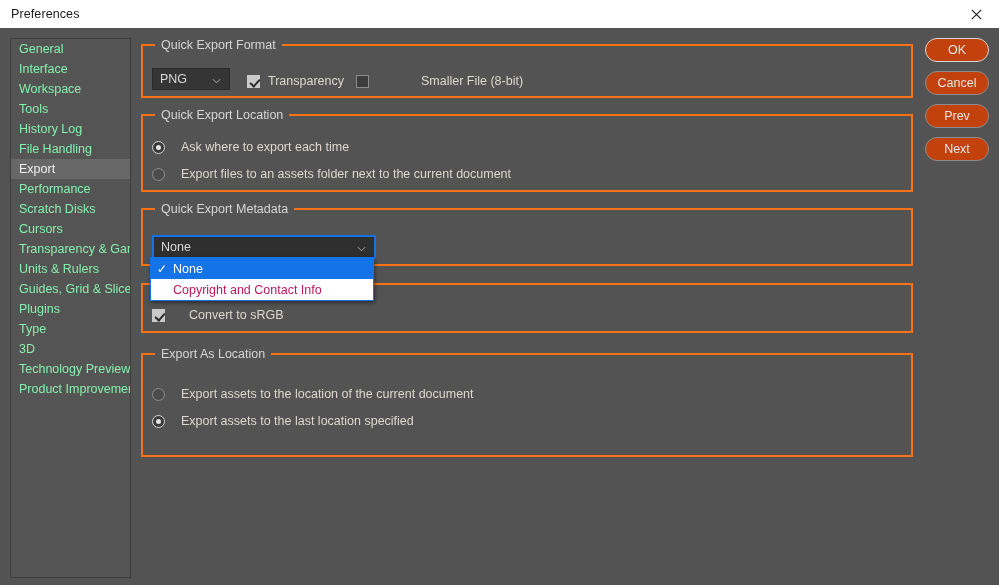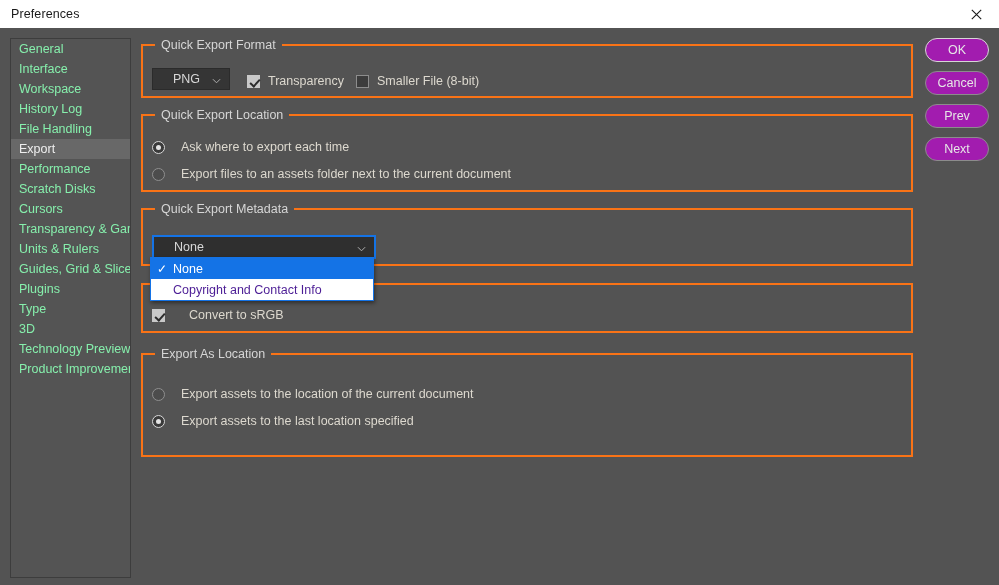--- a/index.html
+++ b/index.html
@@ -96,21 +96,21 @@
   .native-select {
     position: relative;
     background: #353535;
     border: 1px solid #2b2b2b;
     height: 22px;
     display: flex;
     align-items: center;
     color: #d8d8d8;
     font-size: 12.5px;
     cursor: pointer;
-    padding-left: 20px;
+    padding-left: 7px;
   }
   .native-select.focused {
     border: 2px solid #1473e6;
     background: #2f2f2f;
   }
   .native-select .chev {
     position: absolute;
     right: 8px; top: 50%;
     transform: translateY(-50%);
     width: 9px; height: 9px;
@@ -178,21 +178,21 @@
 
   
   #buttons {
     position: absolute;
     left: 925px; top: 10px;
     width: 64px;
   }
   .btn {
     width: 64px; height: 24px;
     border-radius: 12px;
-    background: #a21caf;
+    background: #c2410c;
     border: 1px solid #8c8c8c;
     color: #e6e6e6;
     font-size: 12.5px;
     font-family: "Liberation Sans", sans-serif;
     display: flex; align-items: center; justify-content: center;
     margin-bottom: 9px;
     cursor: pointer;
   }
   .btn.primary {
     border: 1px solid #d6d6d6;
@@ -204,21 +204,21 @@
     z-index: 50;
     background: #ffffff;
     border: 1px solid #1473e6;
     box-shadow: 1px 2px 4px rgba(0,0,0,0.45);
   }
   .dd-item {
     height: 21px;
     display: flex;
     align-items: center;
     font-size: 12.5px;
-    color: #4c1d95;
+    color: #be185d;
     padding-left: 6px;
     white-space: nowrap;
     cursor: pointer;
   }
   .dd-item .tick {
     width: 16px;
     flex: none;
     font-size: 12px;
     line-height: 1;
   }
@@ -238,20 +238,21 @@
     </svg>
   </div>
 </div>
 
 <div id="dialog-body">
 
   <div id="sidebar">
     <div class="side-item"><span>General</span></div>
     <div class="side-item"><span>Interface</span></div>
     <div class="side-item"><span>Workspace</span></div>
+    <div class="side-item"><span>Tools</span></div>
     <div class="side-item"><span>History Log</span></div>
     <div class="side-item"><span>File Handling</span></div>
     <div class="side-item selected"><span>Export</span></div>
     <div class="side-item"><span>Performance</span></div>
     <div class="side-item"><span>Scratch Disks</span></div>
     <div class="side-item"><span>Cursors</span></div>
     <div class="side-item"><span>Transparency &amp; Gamut</span></div>
     <div class="side-item"><span>Units &amp; Rulers</span></div>
     <div class="side-item"><span>Guides, Grid &amp; Slices</span></div>
     <div class="side-item"><span>Plugins</span></div>
@@ -271,21 +272,21 @@
             <path d="M1,3 L5,7 L9,3" stroke="#b0b0b0" stroke-width="1.1" fill="none"></path>
           </svg>
       </span>
     </div>
 
     <div class="ctl-row" style="left:104px; top:28px;">
       <span class="cbox checked"></span>
       <span class="cb-label">Transparency</span>
     </div>
 
-    <div class="ctl-row" style="left:213px; top:28px;">
+    <div class="ctl-row" style="left:213px; top:28px;gap:44px;">
       <span class="cbox"></span>
       <span class="cb-label">Smaller File (8-bit)</span>
     </div>
   </div>
 
   <div class="group" style="left:141px; top:86px; width:772px; height:78px;">
     <span class="group-title">Quick Export Location</span>
 
     <div class="ctl-row" style="left:9px; top:24px;">
       <span class="radio on"></span>

